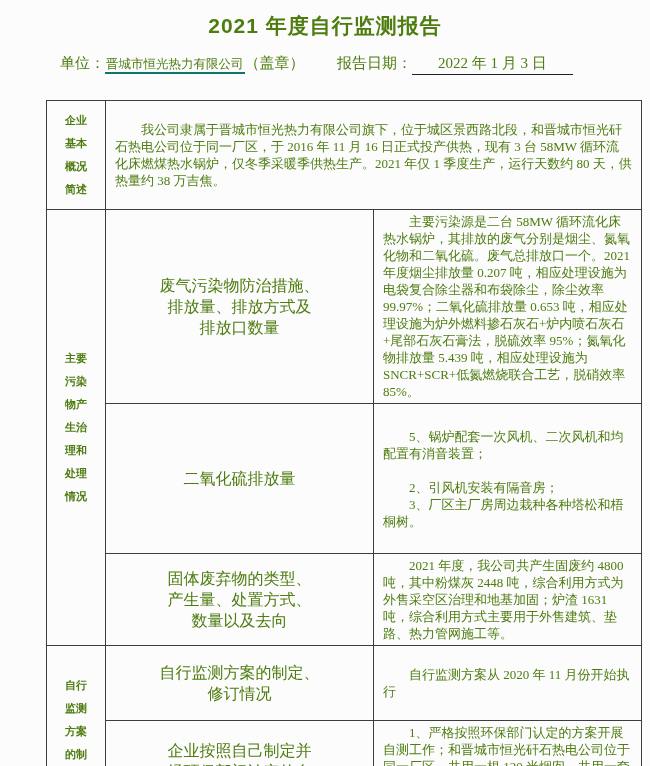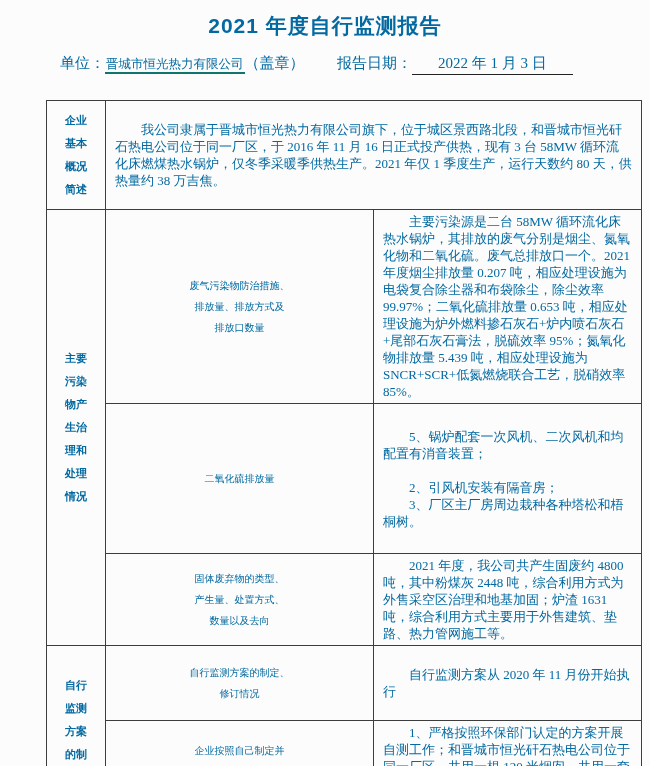--- a/index.html
+++ b/index.html
@@ -3,21 +3,21 @@
 <meta charset="utf-8">
 <style>
   html,body{margin:0;padding:0;}
   body{background:#ffffff;}
   .page{
     position:relative;
     width:650px;height:766px;
     background:#fcfcfc;
     overflow:hidden;
     font-family:"Liberation Serif", serif;
-    color:#0369a1;
+    color:#4d7c0f;
   }
   .title{
     margin:12px 0 0 0;
     text-align:center;
     font-family:"Liberation Sans", sans-serif;
     font-weight:bold;
     font-size:21px;
     line-height:28px;
     letter-spacing:1px;
   }
@@ -55,21 +55,21 @@
     font-family:"Liberation Sans", sans-serif;
     font-weight:bold;
     font-size:11px;
     line-height:23px;
     text-align:center;
     vertical-align:middle;
     white-space:pre-line;
   }
   .sublabel{
     width:139px;
-    font-size:10px;
+    font-size:16px;
     line-height:21px;
     text-align:center;
     vertical-align:middle;
     white-space:pre-line;
     padding:2px 3px;
   }
   .content{
     font-size:13px;
     line-height:17px;
     padding:3px 9px;

